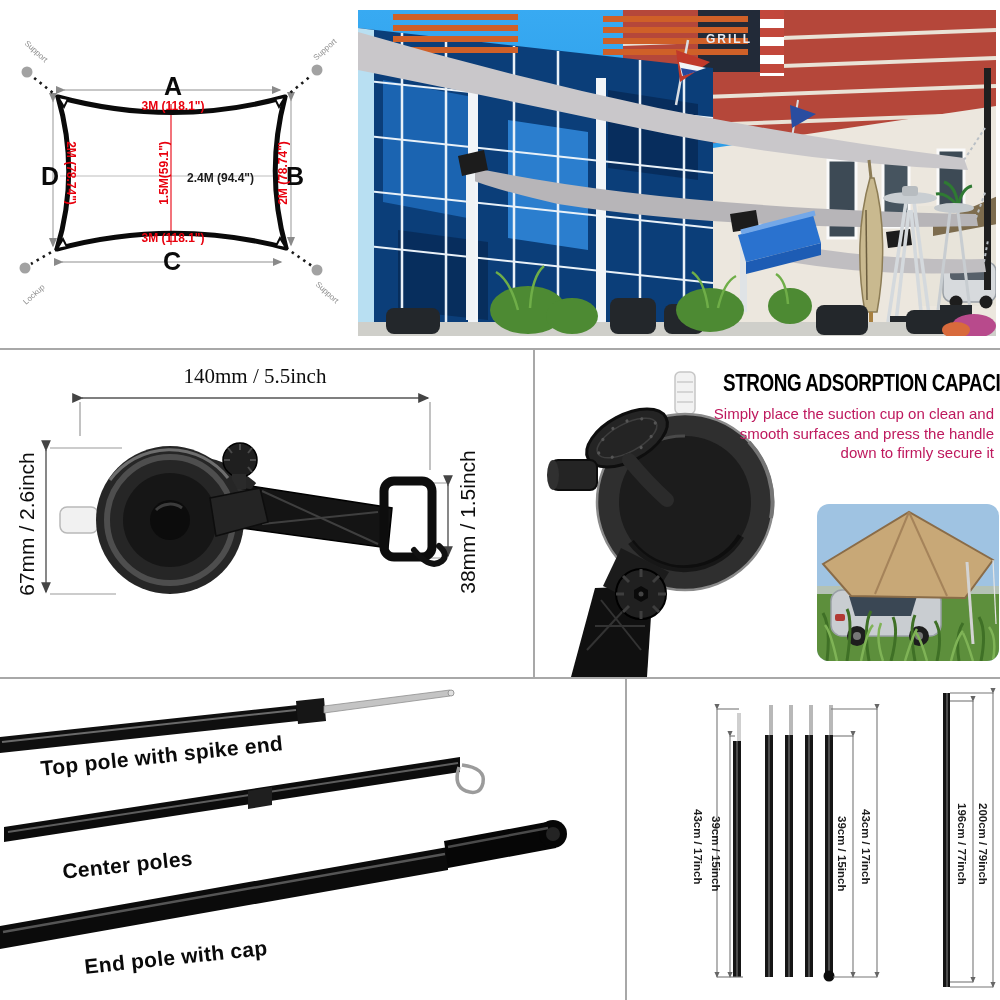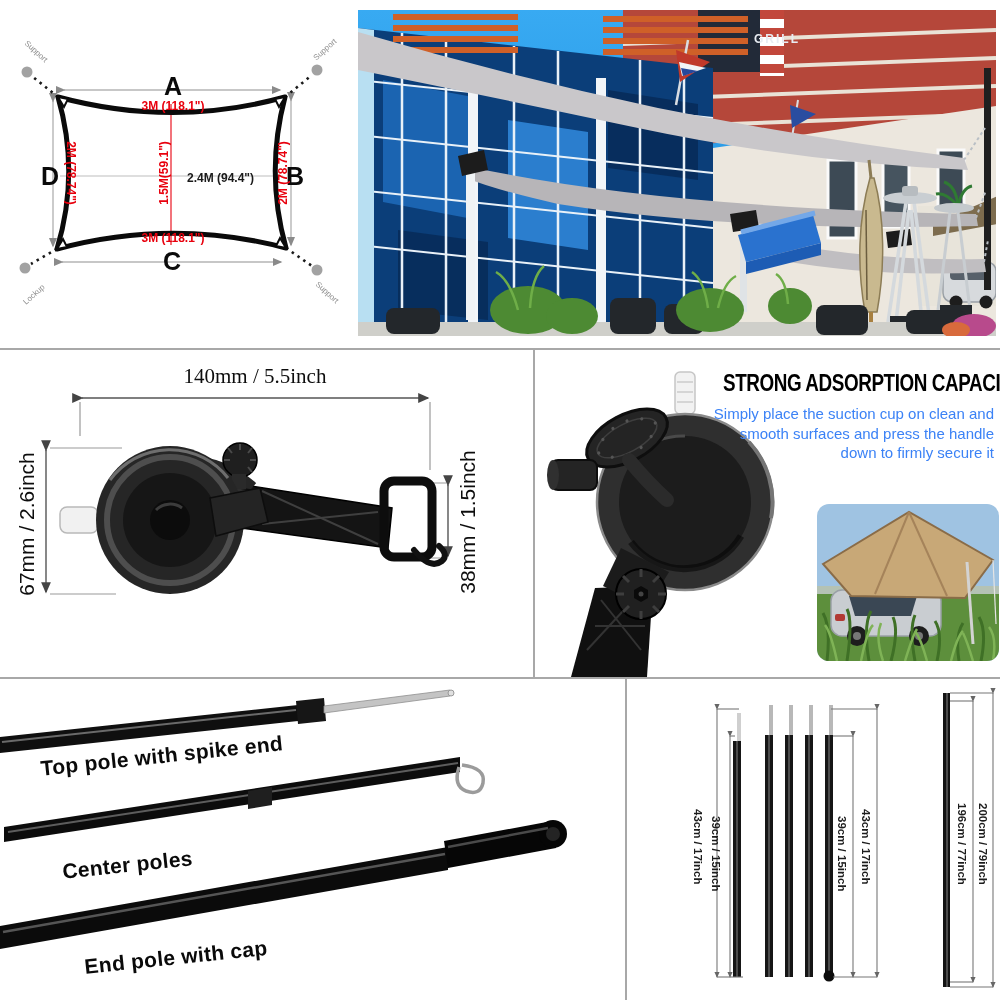--- a/index.html
+++ b/index.html
@@ -9,25 +9,25 @@
   .divider-h{position:absolute;left:0;width:1000px;height:2px;background:#a8a8a8;}
   .divider-v{position:absolute;width:2px;background:#a8a8a8;}
   .ctr{text-align:center;}
   .sail-letter{font-size:25px;font-weight:900;color:#0a0a0a;}
   .sail-dim{font-size:12px;font-weight:700;color:#e8000d;white-space:nowrap;}
   .sail-dim-black{font-size:12px;font-weight:700;color:#1a1a1a;white-space:nowrap;}
   .corner-lbl{font-size:8px;color:#8f8f8f;white-space:nowrap;}
   .mm-dim{font-size:21px;font-weight:500;color:#0d0d0d;white-space:nowrap;}
   .ads-title{font-size:23px;font-weight:900;color:#000;white-space:nowrap;}
   .ads-title span{display:inline-block;transform:scaleX(.82);letter-spacing:-.5px;}
-  .ads-body{font-size:15px;line-height:1.3;font-weight:500;color:#3b82f6;text-align:right;}
+  .ads-body{font-size:15px;line-height:1.3;font-weight:500;color:#be185d;text-align:right;}
   .pole-lbl{font-weight:800;color:#0a0a0a;font-size:21px;white-space:nowrap;letter-spacing:.3px;}
   .vdim{writing-mode:vertical-rl;font-size:11.5px;font-weight:600;color:#1c1c1c;
         display:flex;align-items:center;justify-content:center;white-space:nowrap;}
-  .sign-txt{font-size:12px;font-weight:700;letter-spacing:2px;color:#e8ecf2;text-align:center;margin-left:48px;}
+  .sign-txt{font-size:12px;font-weight:700;letter-spacing:2px;color:#e8ecf2;text-align:center;}
 </style>
 </head>
 <body>
 
 <div class="canvas">
 
   <div class="abs" style="left:0;top:0;width:356px;height:348px;">
     <svg width="356" height="348" viewBox="0 0 356 348">
       <defs>
         <marker id="ar" markerWidth="8" markerHeight="8" refX="6" refY="3" orient="auto">

